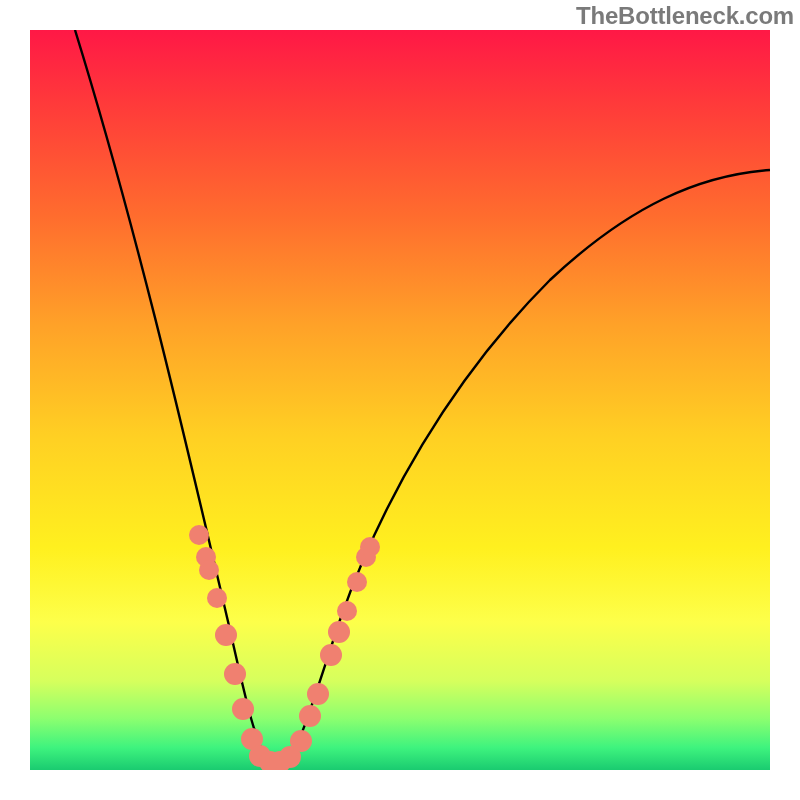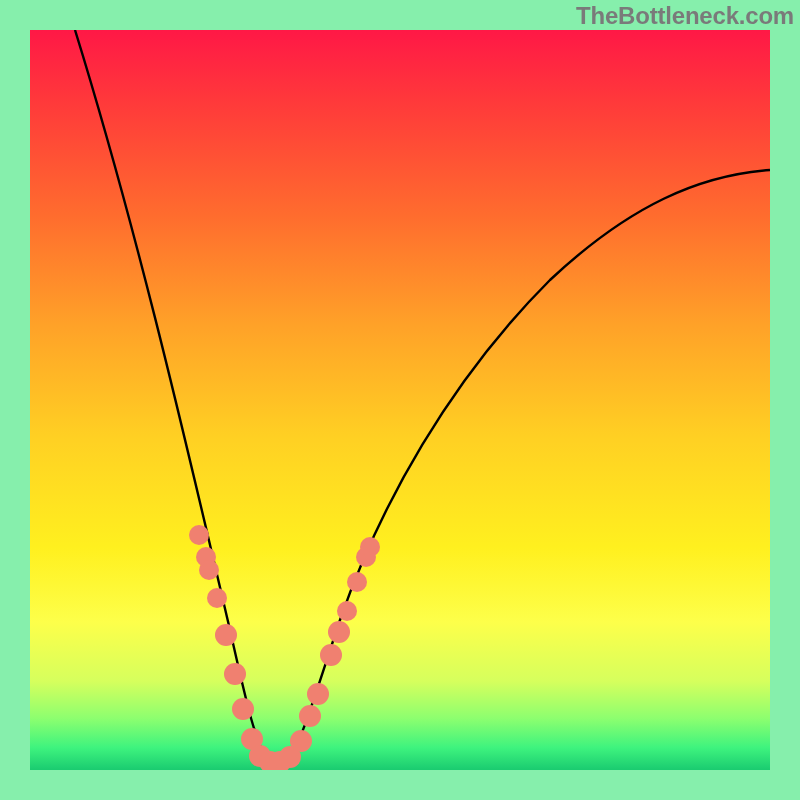--- a/index.html
+++ b/index.html
@@ -8,21 +8,21 @@
     width: 800px;
     height: 800px;
     overflow: hidden;
     background: #000;
     font-family: Arial, Helvetica, sans-serif;
   }
   .frame {
     position: relative;
     width: 800px;
     height: 800px;
-    background: #86efac;
+    background: #ffffff;
   }
   .plot-area {
     position: absolute;
     left: 30px;
     top: 30px;
     width: 740px;
     height: 740px;
     background: linear-gradient(
       to bottom,
       #ff1846 0%,

